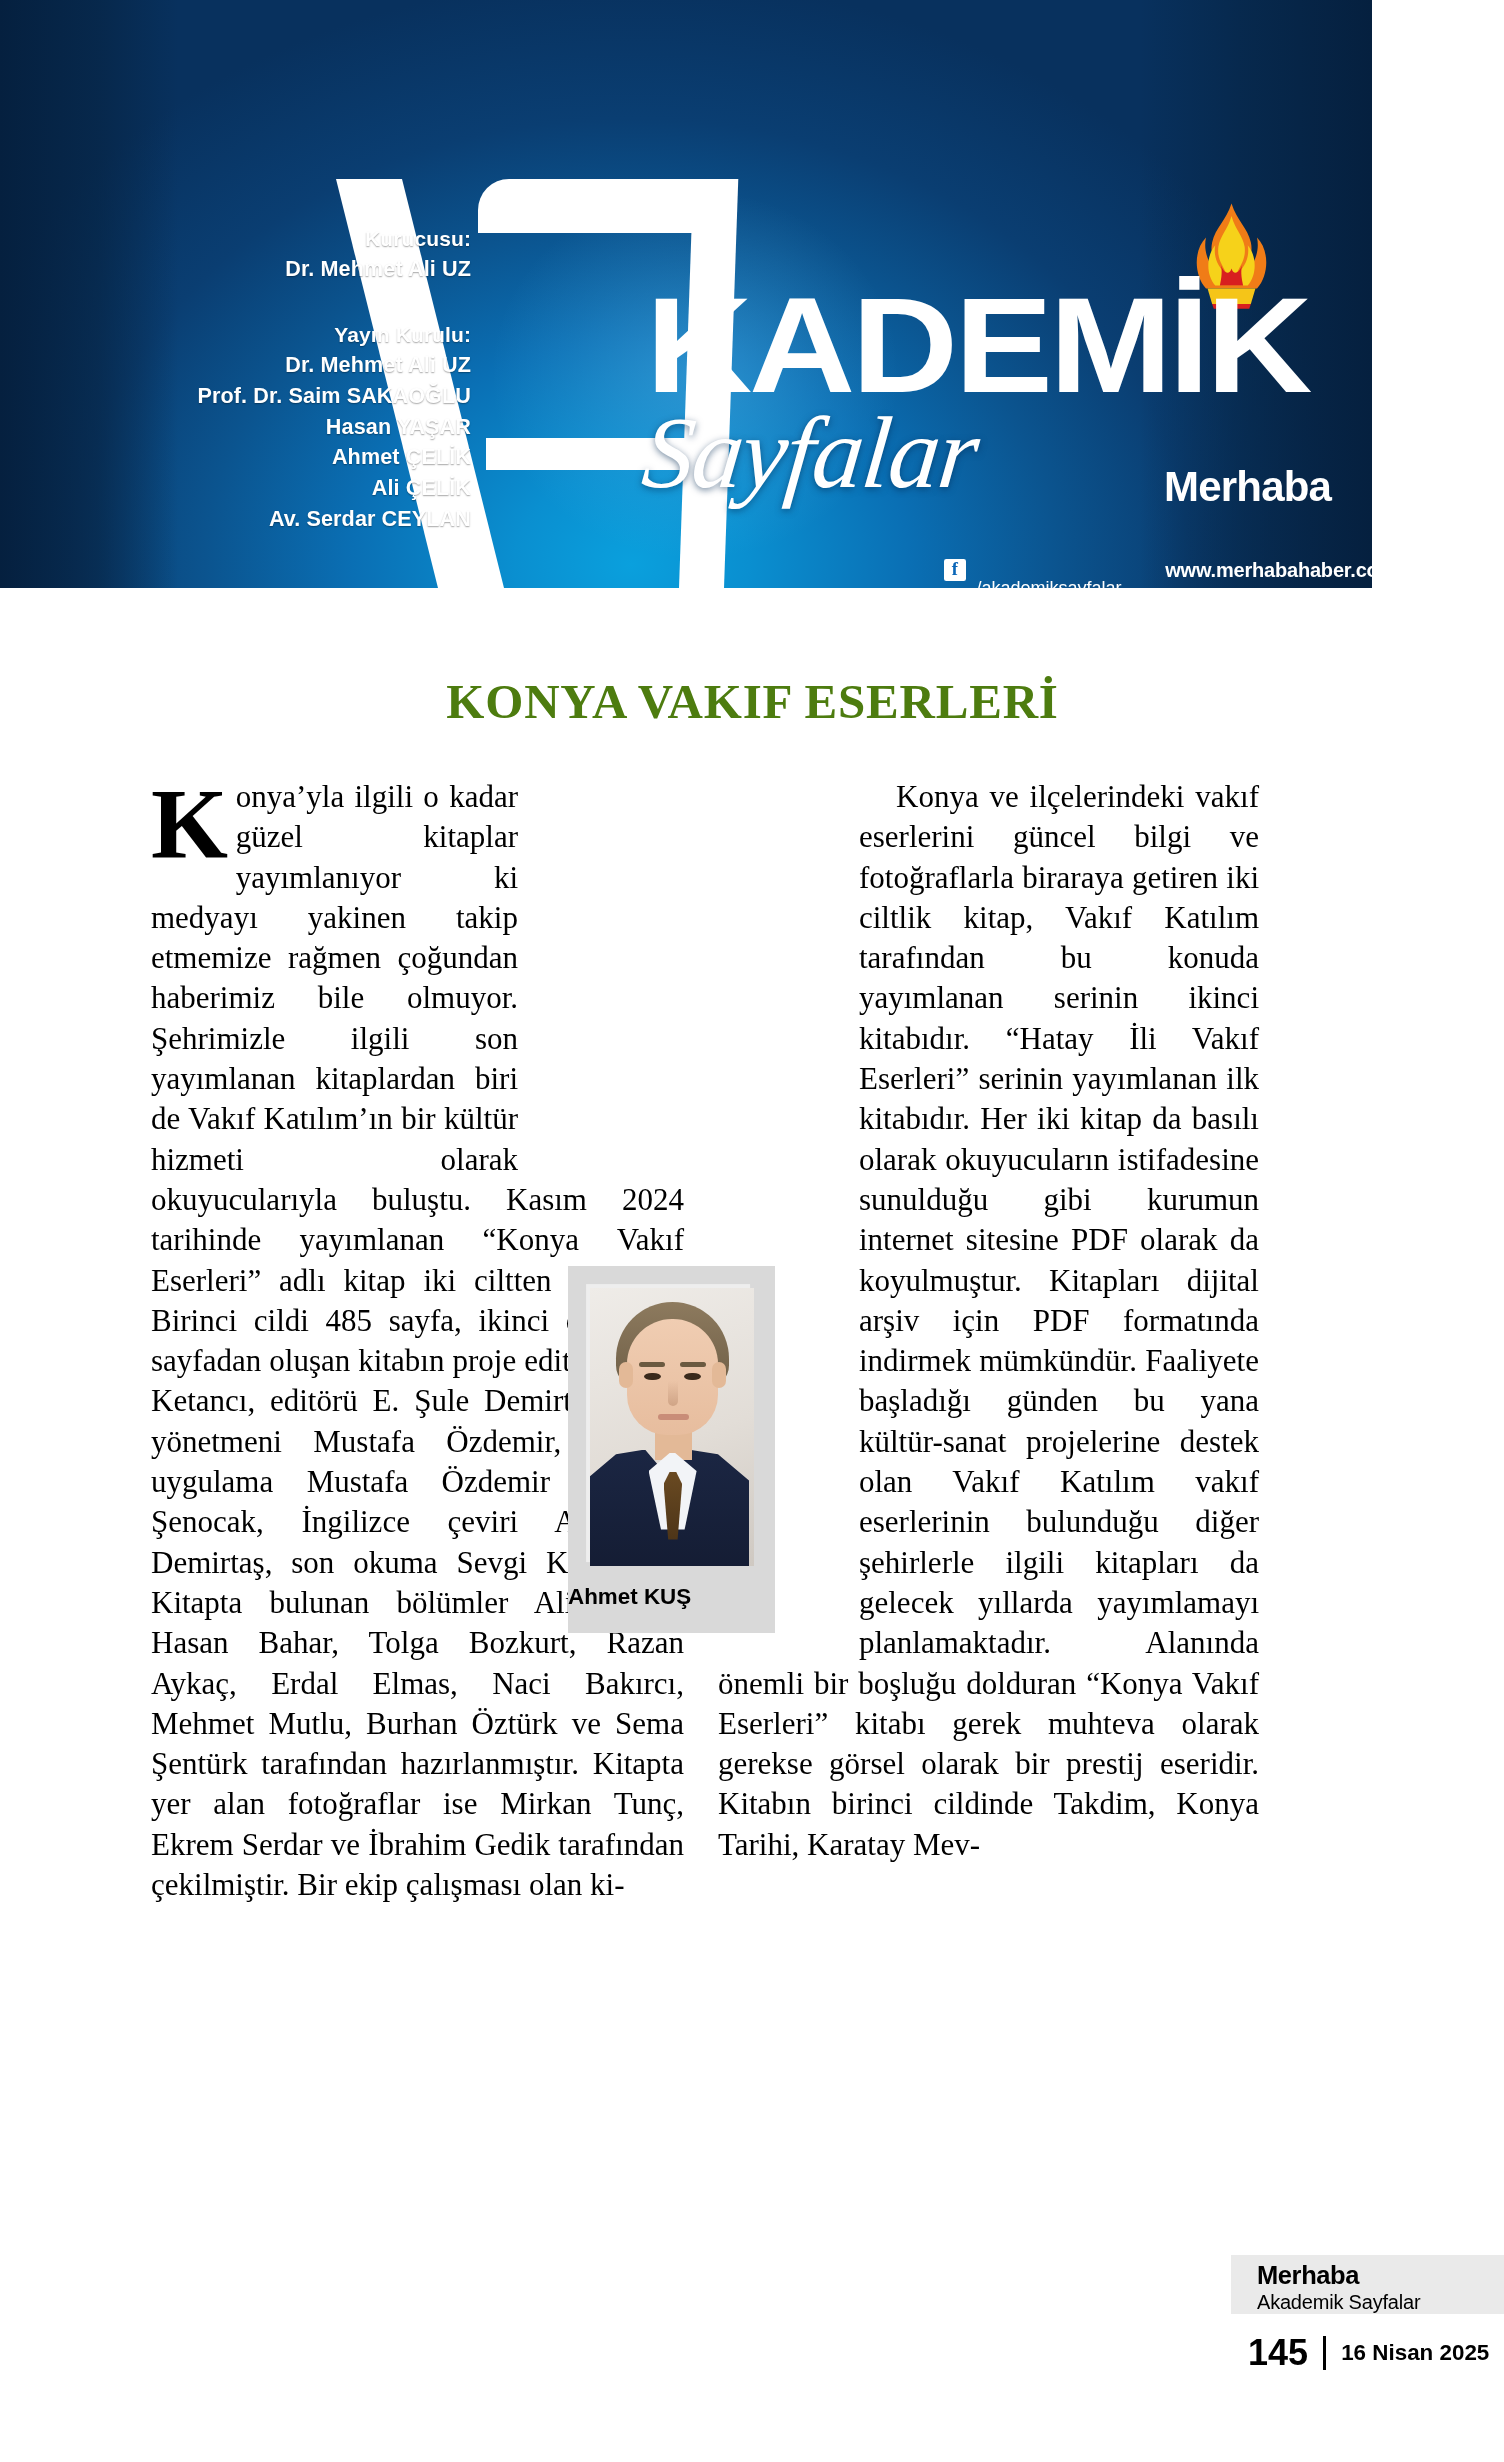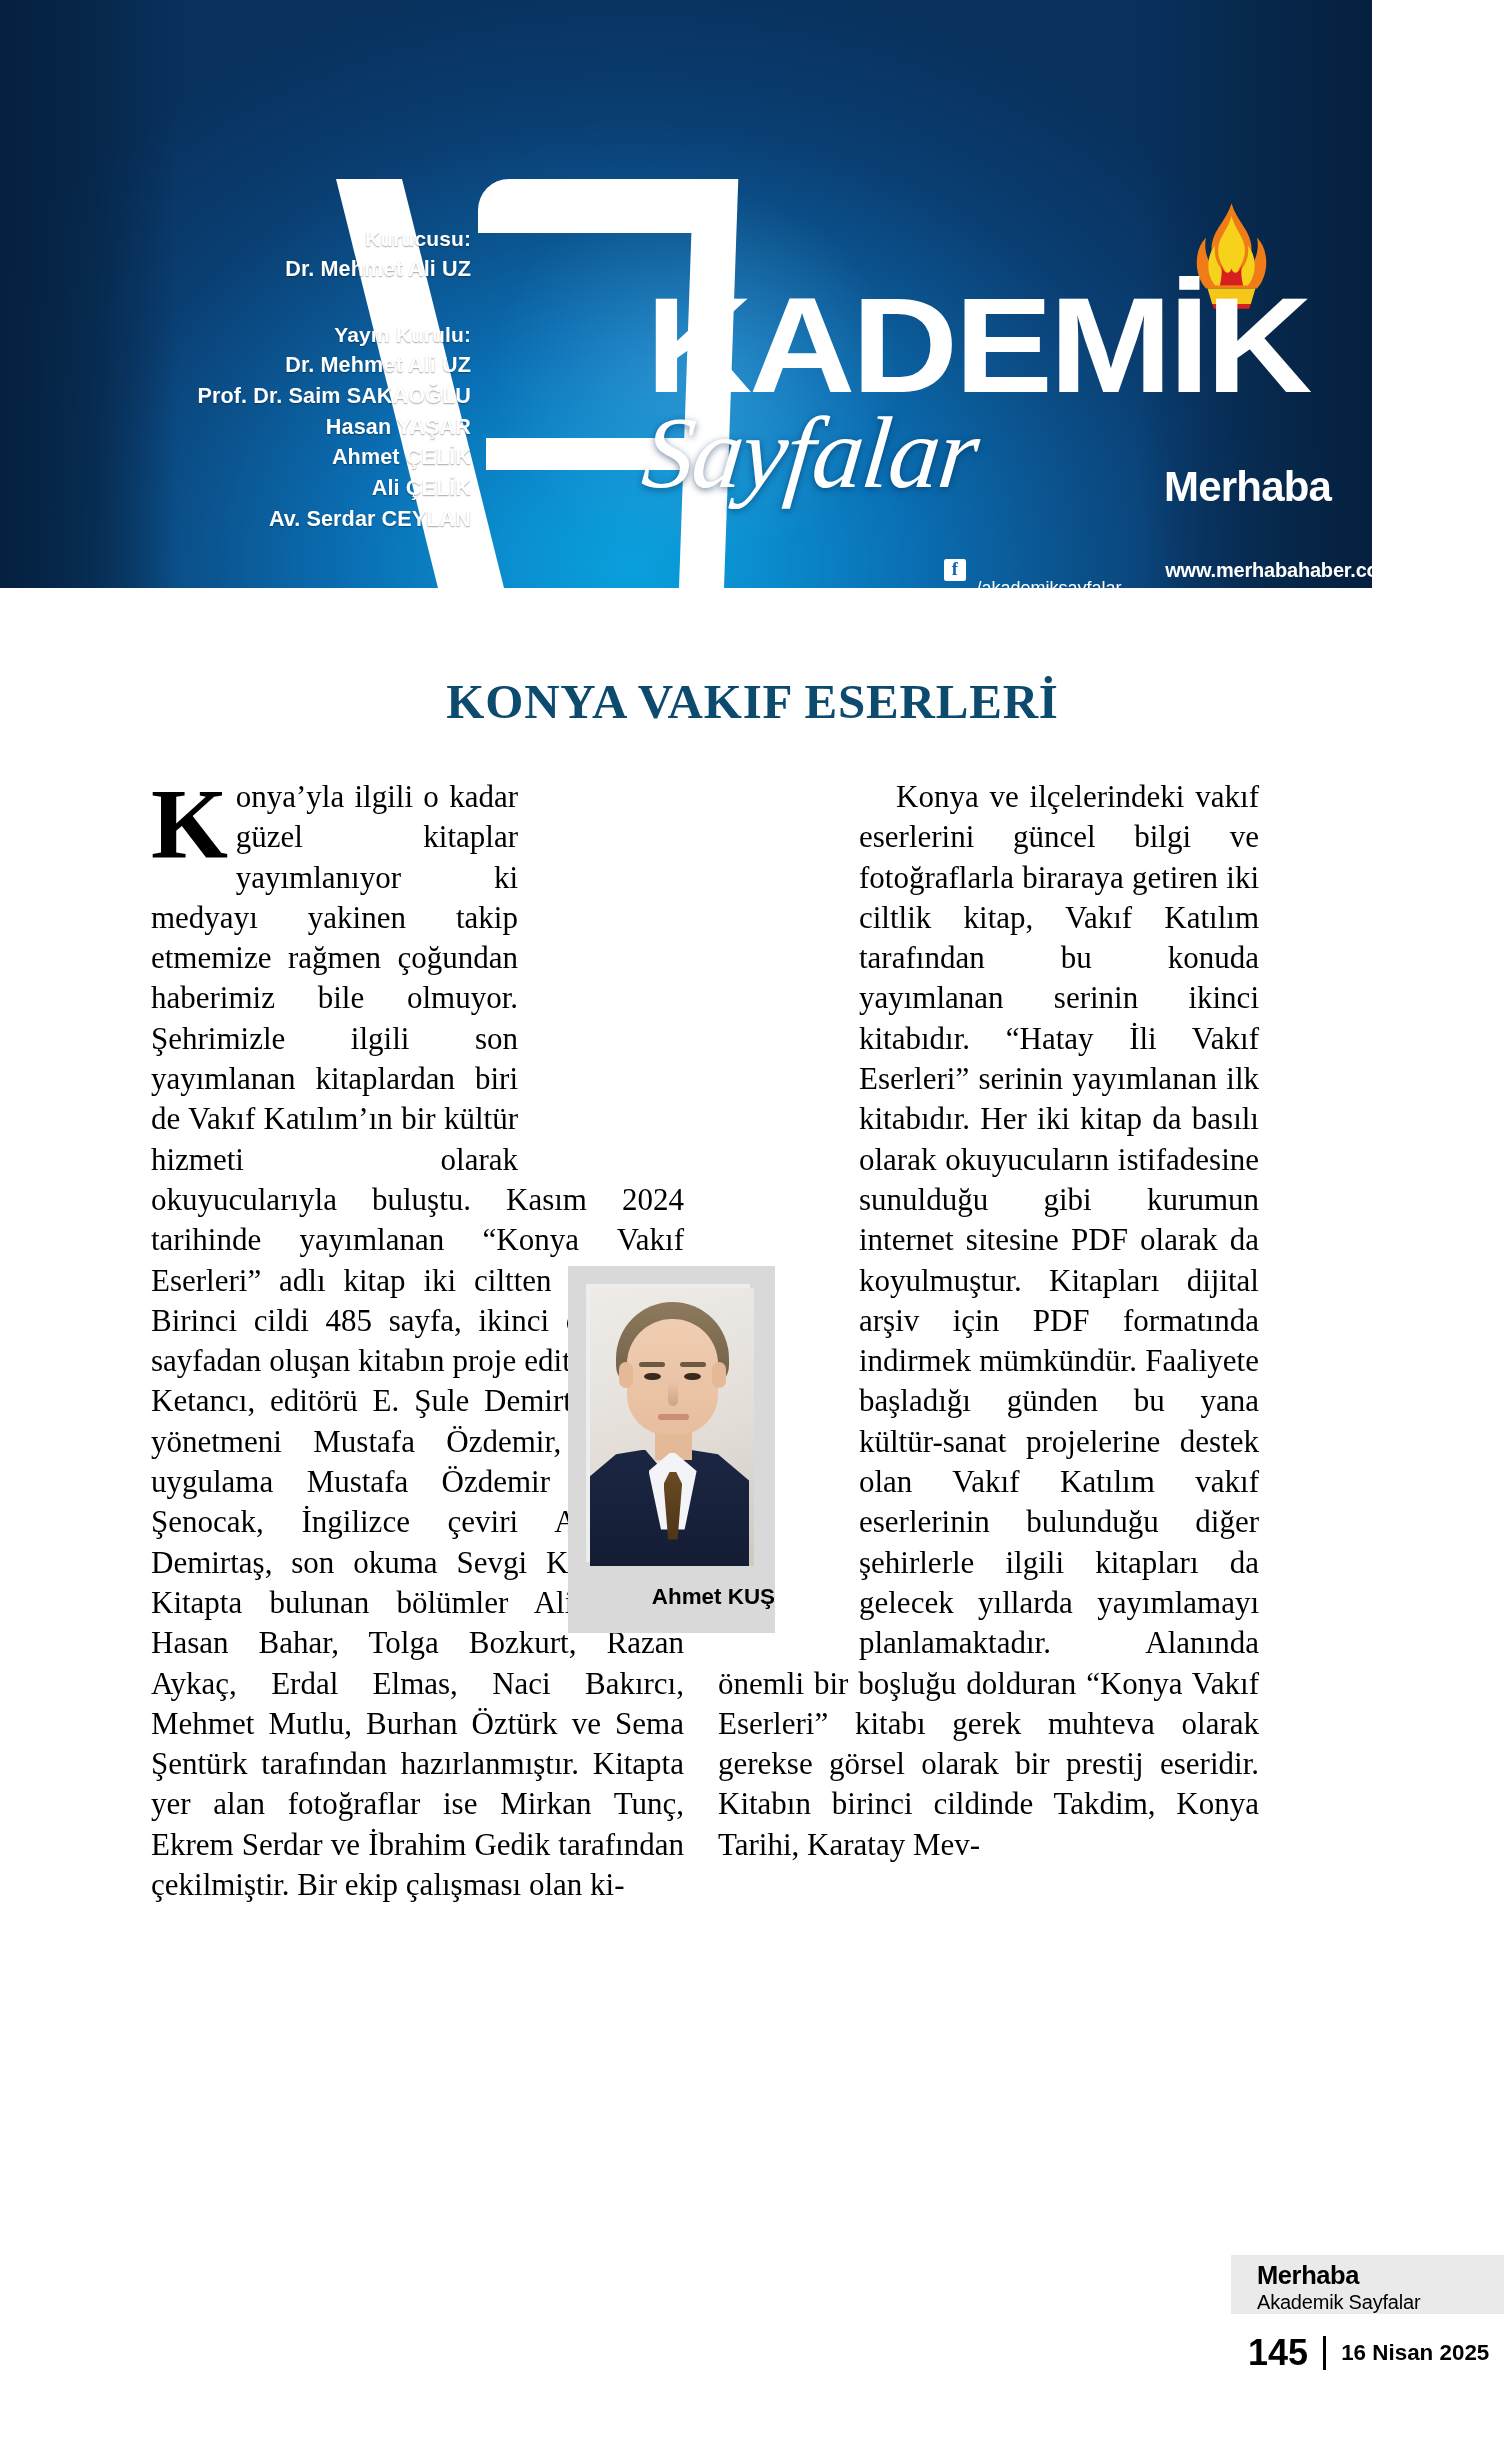--- a/index.html
+++ b/index.html
@@ -66,42 +66,42 @@
     font-weight:bold;font-size:18.5px;line-height:20px;text-align:center;font-family:"Liberation Serif",serif;}
   .mh-fbtext{font-size:18px;font-weight:normal;margin-top:37px;}
   .mh-web{font-size:20px;font-weight:bold;margin-left:33px;letter-spacing:-0.2px;}
 
   
   .torch{position:absolute;left:1189px;top:202px;width:85px;height:116px;}
 
   
   .headline{position:absolute;left:0;top:673px;width:1505px;text-align:center;
     font-family:"Liberation Serif",serif;font-weight:bold;font-size:49px;
-    letter-spacing:0.8px;color:#0c4a6e;}
+    letter-spacing:0.8px;color:#4d7c0f;}
 
   .cols{position:absolute;left:151px;top:777px;width:1107px;height:1421px;}
   .col{position:absolute;top:0;font-family:"Liberation Serif",serif;
     font-size:31px;line-height:1.30;color:#000;text-align:justify;
     text-justify:inter-word;hyphens:none;}
   .col p{margin:0;}
   .col-left{left:0;width:533px;}
   .col-right{left:567px;width:541px;}
 
   .dropcap{float:left;font-size:99px;line-height:.84;font-weight:bold;
     padding:4.6px 7.7px 0 0;font-family:"Liberation Serif",serif;}
 
   
   .photo-wrap-left{float:right;width:166px;height:363px;shape-outside:content-box;}
   .photo-wrap-right{float:left;width:141px;height:884px;}
 
   .photo-card{position:absolute;left:568px;top:1266px;width:207px;height:367px;
     background:#d9d9d9;box-shadow:0 0 0 0 rgba(0,0,0,0);}
   .photo-inner{position:absolute;left:21.6px;top:21.6px;width:164px;height:278px;
     box-shadow:-3.9px -3.9px 0 0 rgba(255,255,255,.55);overflow:hidden;}
-  .photo-caption{position:absolute;left:0;bottom:23px;width:207px;text-align:right;
+  .photo-caption{position:absolute;left:0;bottom:23px;width:207px;text-align:left;
     font-family:"Liberation Sans",sans-serif;font-weight:bold;font-size:22.4px;color:#000;}
 
   
   .pf{position:absolute;inset:0;background:linear-gradient(160deg,#efece8 0%,#e2ddd7 55%,#cfc9c2 100%);}
   .pf .hair{position:absolute;left:26px;top:14px;width:113px;height:86px;border-radius:57px 57px 23px 23px;
     background:linear-gradient(180deg,#8d7a5e 0%,#6f5f47 100%);}
   .pf .face{position:absolute;left:37px;top:31px;width:91px;height:116px;border-radius:45px 45px 40px 40px;
     background:linear-gradient(180deg,#f0cdb2 0%,#e7bd9e 100%);}
   .pf .ear-l{position:absolute;left:29px;top:74px;width:14px;height:26px;border-radius:9.3px;background:#e3b997;}
   .pf .ear-r{position:absolute;left:122px;top:74px;width:14px;height:26px;border-radius:9.3px;background:#e3b997;}

